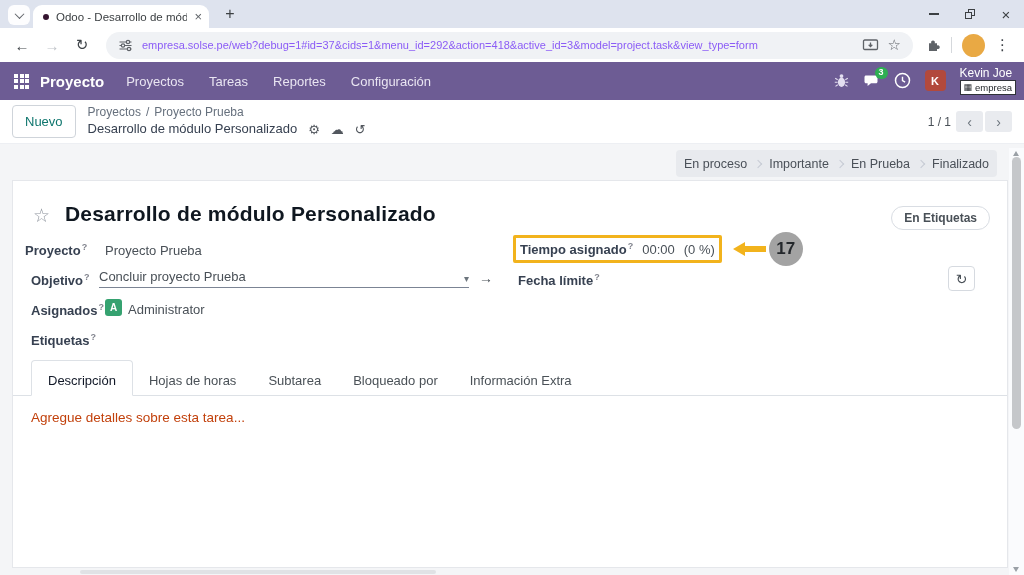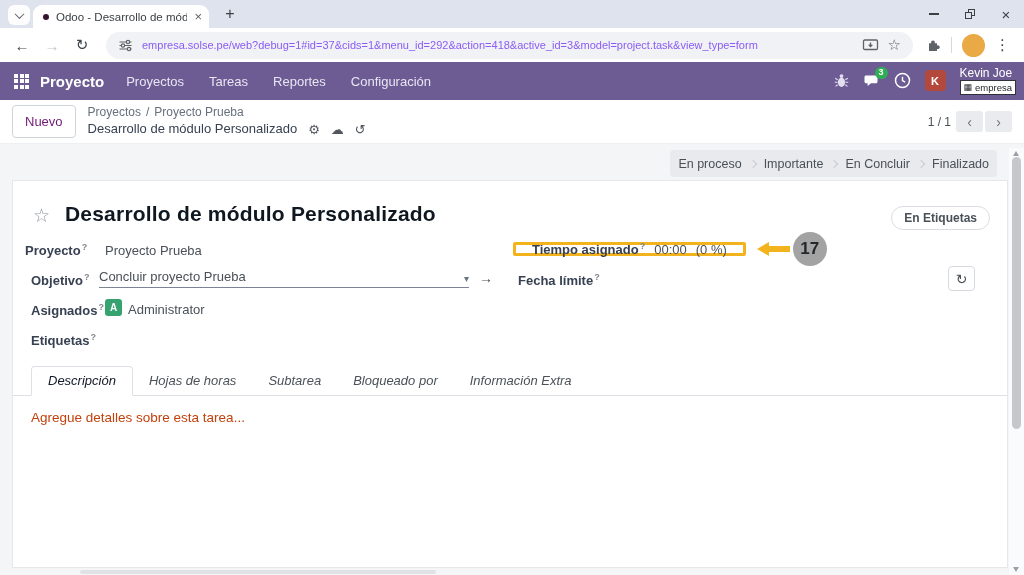--- a/index.html
+++ b/index.html
@@ -46,21 +46,21 @@
   .icon-rel { position: relative; display: flex; }
   .msg-badge { position: absolute; top: -6px; right: -8px; background: #2fae53; color: #fff; font-size: 9px; font-weight: 700; border-radius: 7px; padding: 1px 4px; line-height: 1.1; }
   .k-avatar { width: 21px; height: 21px; border-radius: 4px; background: #b2493c; display: flex; align-items: center; justify-content: center; font-size: 11px; font-weight: 700; color: #fff; }
   .user-block { display: flex; flex-direction: column; align-items: flex-start; line-height: 1.15; }
   .user-name { font-size: 12px; color: #fff; }
   .company-chip { display: flex; align-items: center; gap: 3px; background: #fff; border: 1px solid #2f3238; color: #1f2327; font-size: 9.5px; padding: 0 3px; line-height: 13px; }
   .company-chip .b-icon { font-size: 9px; color: #1f2327; }
 
   
   .cp { position: absolute; top: 100px; left: 0; right: 0; height: 44px; background: #fff; border-bottom: 1px solid #edeff3; display: flex; align-items: center; padding: 0 12px; }
-  .btn-new { border: 1px solid #cfd4da; border-radius: 4px; background: #fff; color: #701a75; font-size: 13px; padding: 8px 12px; margin-right: 12px; cursor: pointer; }
+  .btn-new { border: 1px solid #cfd4da; border-radius: 4px; background: #fff; color: #0f766e; font-size: 13px; padding: 8px 12px; margin-right: 12px; cursor: pointer; }
   .bc-block { display: flex; flex-direction: column; justify-content: center; line-height: 1.3; }
   .bc-top { font-size: 12px; color: #66707d; display: flex; gap: 5px; }
   .bc-bottom { font-size: 13px; color: #374151; display: flex; align-items: center; gap: 11px; }
   .bc-action { font-size: 13px; color: #52575e; line-height: 1; }
   .pager { margin-left: auto; display: flex; align-items: center; gap: 5px; }
   .pager-count { font-size: 12px; color: #495057; }
   .pager-btns { display: flex; gap: 2px; }
   .pager-btn { width: 27px; height: 21px; background: #e9ebef; border-radius: 3px; display: flex; align-items: center; justify-content: center; color: #6c757d; font-size: 14px; }
 
   
@@ -87,30 +87,30 @@
   .abs { position: absolute; }
 
   .objetivo-wrap { position: absolute; left: 86px; top: 88px; width: 370px; display: flex; align-items: flex-end; border-bottom: 1px solid #7b8494; padding-bottom: 3px; }
   .objetivo-input { flex: 1; border: none; outline: none; background: transparent; font-size: 13px; color: #495057; font-family: inherit; padding: 0; }
   .caret-down { font-size: 10px; color: #6c757d; margin-left: 4px; }
   .internal-link { position: absolute; left: 466px; top: 89px; font-size: 14px; color: #495057; }
 
   .assignee-avatar { position: absolute; left: 92px; top: 118px; width: 17px; height: 17px; border-radius: 3px; background: #35a270; color: #fff; font-size: 10px; font-weight: 700; display: flex; align-items: center; justify-content: center; }
 
   .tiempo-row { position: absolute; left: 500px; top: 51px; height: 34px; display: flex; align-items: center; }
-  .tiempo-box { display: flex; align-items: center; gap: 9px; border: 3px solid #f2b31c; border-radius: 2px; background: #fff; height: 14px; padding: 0 16px; }
+  .tiempo-box { display: flex; align-items: center; gap: 9px; border: 3px solid #f2b31c; border-radius: 2px; background: #fff; height: 28px; padding: 0 4px; }
   .ann-arrow { display: flex; align-items: center; margin-left: 11px; }
   .ann-head { width: 0; height: 0; border-top: 7px solid transparent; border-bottom: 7px solid transparent; border-right: 12px solid #f2b31c; }
   .ann-tail { width: 21px; height: 6px; background: #f2b31c; }
   .ann-circle { width: 34px; height: 34px; border-radius: 50%; background: #a3a3a3; display: flex; align-items: center; justify-content: center; font-size: 17px; font-weight: 700; color: #23272b; margin-left: 3px; }
 
   .refresh-btn { position: absolute; right: 32px; top: 85px; width: 27px; height: 25px; border: 1px solid #d6dae0; border-radius: 4px; background: #fff; display: flex; align-items: center; justify-content: center; color: #495057; font-size: 14px; }
 
   .tabs { position: absolute; left: 0; right: 0; top: 187px; display: flex; align-items: flex-end; padding-left: 18px; border-bottom: 1px solid #dde1e6; height: 28px; font-size: 13px; color: #4a5157; }
-  .tab-item { padding: 6px 16px 7px; font-style: italic; }
+  .tab-item { padding: 12px 16px 7px; }
   .tab-item.active { background: #fff; border: 1px solid #dde1e6; border-bottom: 1px solid #fff; border-radius: 4px 4px 0 0; margin-bottom: -1px; color: #111827; }
   .editor-placeholder { position: absolute; left: 18px; top: 229px; font-size: 13.5px; color: #c2410c; }
 
   
   .vscroll { position: absolute; top: 148px; right: 0; width: 15px; bottom: 0; background: #fafbfd; }
   .vthumb { position: absolute; top: 9px; left: 3px; width: 9px; height: 272px; background: #c5c7ca; border-radius: 5px; }
   .varrow-up { position: absolute; top: 3px; left: 4px; width: 0; height: 0; border-left: 3.5px solid transparent; border-right: 3.5px solid transparent; border-bottom: 5px solid #9aa0a6; }
   .varrow-down { position: absolute; bottom: 3px; left: 4px; width: 0; height: 0; border-left: 3.5px solid transparent; border-right: 3.5px solid transparent; border-top: 5px solid #9aa0a6; }
   .hthumb { position: absolute; left: 80px; bottom: 1px; width: 356px; height: 4px; background: #e0e2e5; border-radius: 2px; }
 </style>
@@ -249,21 +249,21 @@
     </div>
   </div>
 
   <div class="content">
 
     <div class="stages">
       <span class="stage">En proceso</span>
       <span class="stage-sep"></span>
       <span class="stage">Importante</span>
       <span class="stage-sep"></span>
-      <span class="stage">En Concluir</span>
+      <span class="stage">En Prueba</span>
       <span class="stage-sep"></span>
       <span class="stage">Finalizado</span>
     </div>
 
     <div class="sheet">
       <span class="fav-star">☆</span>
       <h1>Desarrollo de módulo Personalizado</h1>
       <span class="status-badge">En Etiquetas</span>
 
       <span class="abs f-label" style="left:12px;top:61px"><span>Proyecto</span><sup class="f-sup">?</sup></span>

